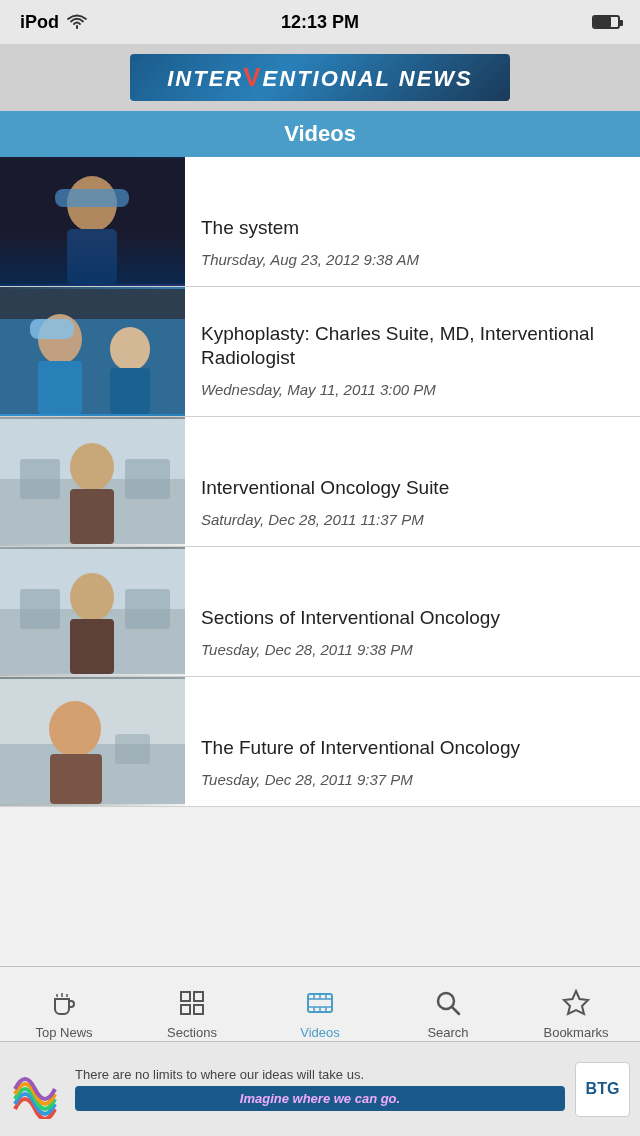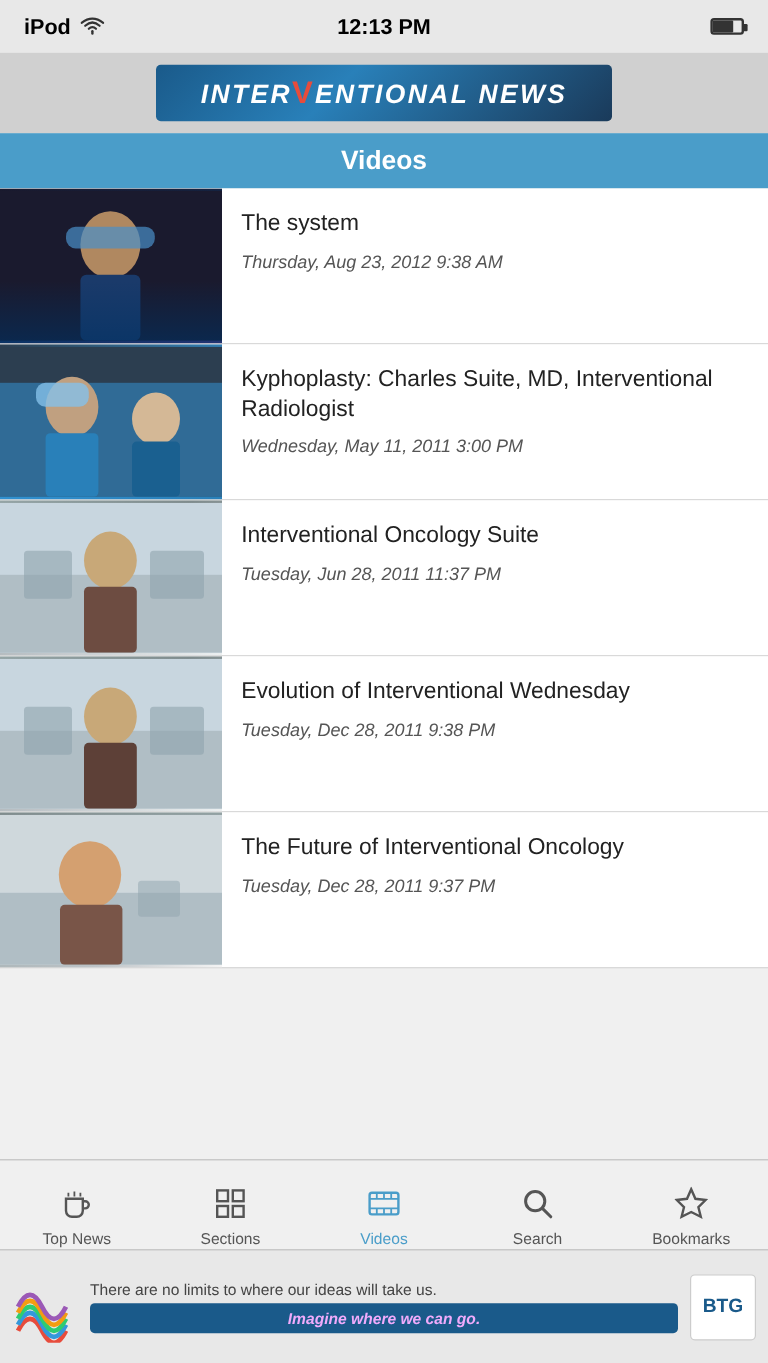--- a/index.html
+++ b/index.html
@@ -163,21 +163,21 @@
     }
     
     .thumb-5 {
       background: linear-gradient(160deg, #7f8c8d 0%, #95a5a6 40%, #bdc3c7 80%, #f5f5f5 100%);
     }
     .video-info {
       flex: 1;
       padding: 18px 16px;
       display: flex;
       flex-direction: column;
-      justify-content: flex-start;
+      justify-content: flex-end;
     }
     .video-title {
       font-size: 19px;
       font-weight: 400;
       color: #222;
       line-height: 1.3;
       margin-bottom: 10px;
     }
     .video-date {
       font-size: 15px;
@@ -363,39 +363,39 @@
             <rect x="0" y="60" width="185" height="65" fill="#b0bec5"></rect>
             <ellipse cx="92" cy="48" rx="22" ry="24" fill="#c8a878"></ellipse>
             <rect x="70" y="70" width="44" height="55" rx="4" fill="#6d4c41"></rect>
             <rect x="20" y="40" width="40" height="40" rx="3" fill="#90a4ae" opacity="0.6"></rect>
             <rect x="125" y="40" width="45" height="40" rx="3" fill="#90a4ae" opacity="0.6"></rect>
           </svg>
         </div>
       </div>
       <div class="video-info">
         <div class="video-title">Interventional Oncology Suite</div>
-        <div class="video-date">Tuesday, Jun 28, 2011 11:37 PM</div>
+        <div class="video-date">Saturday, Dec 28, 2011 11:37 PM</div>
       </div>
     </div>
 
     <div class="video-item">
       <div class="video-thumb thumb-4">
         <div class="thumb-placeholder">
           <svg width="185" height="125" xmlns="http://www.w3.org/2000/svg">
             <rect width="185" height="125" fill="#c8d6df"></rect>
             <rect x="0" y="60" width="185" height="65" fill="#b0bec5"></rect>
             <ellipse cx="92" cy="48" rx="22" ry="24" fill="#c8a878"></ellipse>
             <rect x="70" y="70" width="44" height="55" rx="4" fill="#5d4037"></rect>
             <rect x="20" y="40" width="40" height="40" rx="3" fill="#90a4ae" opacity="0.6"></rect>
             <rect x="125" y="40" width="45" height="40" rx="3" fill="#90a4ae" opacity="0.6"></rect>
           </svg>
         </div>
       </div>
       <div class="video-info">
-        <div class="video-title">Evolution of Interventional Wednesday</div>
+        <div class="video-title">Sections of Interventional Oncology</div>
         <div class="video-date">Tuesday, Dec 28, 2011 9:38 PM</div>
       </div>
     </div>
 
     <div class="video-item">
       <div class="video-thumb thumb-5">
         <div class="thumb-placeholder">
           <svg width="185" height="125" xmlns="http://www.w3.org/2000/svg">
             <rect width="185" height="125" fill="#cfd8dc"></rect>
             <rect x="0" y="65" width="185" height="60" fill="#b0bec5"></rect>

